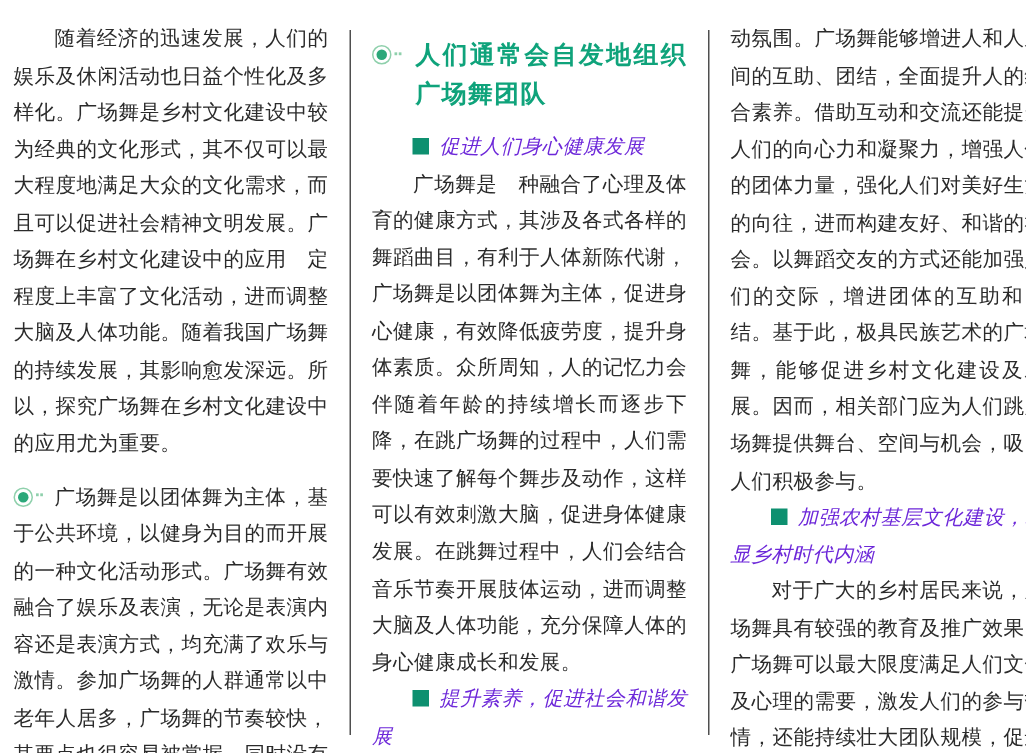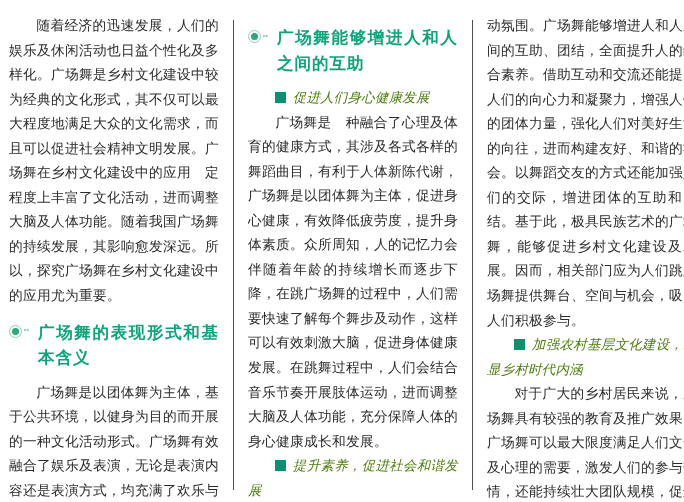--- a/index.html
+++ b/index.html
@@ -49,57 +49,56 @@
   .h-trail{
     font-size:10px;line-height:10px;margin-left:1px;
     font-family:"DejaVu Sans",sans-serif;letter-spacing:-1px;
   }
   .sub-heading{
     font-style:italic;
     font-size:13.4px;
     line-height:24.55px;
     text-indent:2em;
     text-align:justify;
-    color:#4d7c0f;
+    color:#6d28d9;
   }
   .sq{
     display:inline-block;width:11px;height:11px;
     margin-right:7px;vertical-align:-1px;
   }
 </style>
 </head>
 <body>
 
 <div class="page">
 
   <div class="col">
     <p class="indent">随着经济的迅速发展，人们的娱乐及休闲活动也日益个性化及多样化。广场舞是乡村文化建设中较为经典的文化形式，其不仅可以最大程度地满足大众的文化需求，而且可以促进社会精神文明发展。广场舞在乡村文化建设中的应用　定程度上丰富了文化活动，进而调整大脑及人体功能。随着我国广场舞的持续发展，其影响愈发深远。所以，探究广场舞在乡村文化建设中的应用尤为重要。</p>
     <div class="section-heading" style="color: rgb(15, 163, 123);">
       <span class="h-icon">
         <span class="h-ring" style="border: 1.5px solid rgb(143, 208, 172);">
             <span class="h-dot" style="background: rgb(44, 168, 122);"></span>
           </span>
           <span class="h-trail" style="color: rgb(143, 208, 172);">··</span>
       </span>
-      <span>广场舞的表现形式和基本含义</span>
     </div>
     <p class="indent">广场舞是以团体舞为主体，基于公共环境，以健身为目的而开展的一种文化活动形式。广场舞有效融合了娱乐及表演，无论是表演内容还是表演方式，均充满了欢乐与激情。参加广场舞的人群通常以中老年人居多，广场舞的节奏较快，其要点也很容易被掌握，同时没有时间约束，表演方式相对灵活，深受人</p>
   </div>
 
   <div class="divider" style="background: rgb(79, 79, 79);"></div>
 
   <div class="col">
     <div class="section-heading" style="color: rgb(15, 163, 123);">
       <span class="h-icon">
         <span class="h-ring" style="border: 1.5px solid rgb(143, 208, 172);">
             <span class="h-dot" style="background: rgb(44, 168, 122);"></span>
           </span>
           <span class="h-trail" style="color: rgb(143, 208, 172);">··</span>
       </span>
-      <span>广场舞能够增进人和人之间的互助</span>
+      <span>人们通常会自发地组织广场舞团队</span>
     </div>
     <p class="sub-heading">
       <span class="sq" style="background: rgb(14, 144, 112);"></span><span>促进人们身心健康发展</span>
     </p>
     <p class="indent">广场舞是　种融合了心理及体育的健康方式，其涉及各式各样的舞蹈曲目，有利于人体新陈代谢，广场舞是以团体舞为主体，促进身心健康，有效降低疲劳度，提升身体素质。众所周知，人的记忆力会伴随着年龄的持续增长而逐步下降，在跳广场舞的过程中，人们需要快速了解每个舞步及动作，这样可以有效刺激大脑，促进身体健康发展。在跳舞过程中，人们会结合音乐节奏开展肢体运动，进而调整大脑及人体功能，充分保障人体的身心健康成长和发展。</p>
     <p class="sub-heading">
       <span class="sq" style="background: rgb(14, 144, 112);"></span><span>提升素养，促进社会和谐发展</span>
     </p>
 
   </div>

